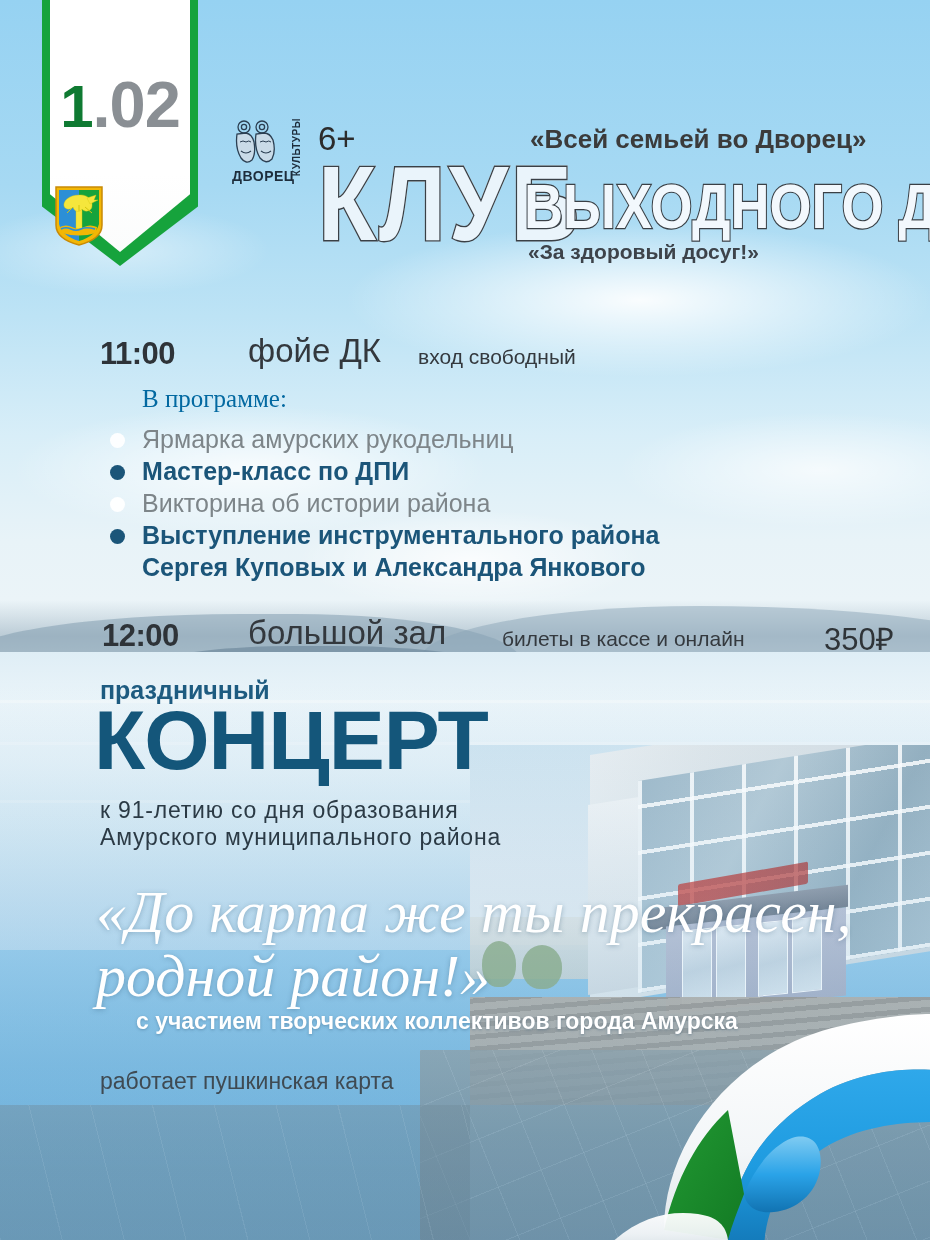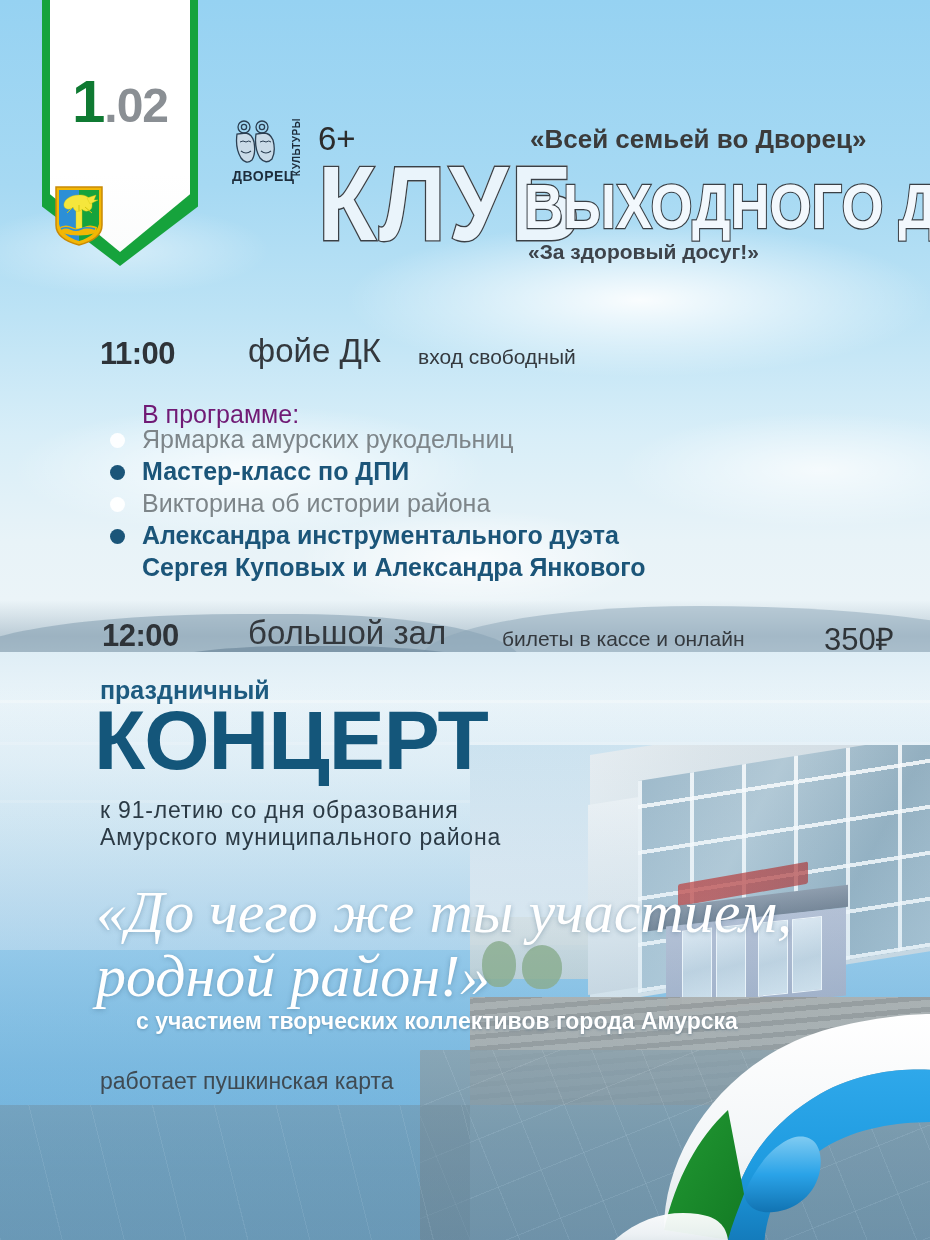--- a/index.html
+++ b/index.html
@@ -192,21 +192,21 @@
   .pennant-date {
     position: absolute;
     left: 0; top: 76px; width: 156px;
     text-align: center;
     font-size: 60px;
     font-weight: bold;
     letter-spacing: -1px;
     line-height: 1;
   }
   .date-day { color: #0F7A32; }
-  .date-mon { color: #8A8F94; font-size: 48px; }
+  .date-mon { color: #8A8F94; font-size: 65px; }
 
   .coa {
     position: absolute;
     left: 54px; top: 185px;
     width: 50px; height: 62px;
   }
 
   
   .dk-logo {
     position: absolute;
@@ -307,23 +307,24 @@
   }
   .sess-price {
     position: absolute;
     font-size: 31px;
     color: #2f3438;
     letter-spacing: 0px;
   }
 
   .prog-head {
     position: absolute;
-    left: 142px; top: 400px;
+    left: 142px; top: 385px;
     font-size: 25px;
-    color: #701a75;
+    color: #0369a1;
+    font-family: Liberation Serif, serif;
   }
   .prog-list {
     position: absolute;
     left: 110px; top: 424px;
     width: 700px;
   }
   .prog-item {
     position: relative;
     padding-left: 32px;
     font-size: 25px;
@@ -514,39 +515,39 @@
     <div class="prog-item strong">
       <span class="bullet"></span>
       <span>Мастер-класс по ДПИ</span>
     </div>
     <div class="prog-item dim">
       <span class="bullet"></span>
       <span>Викторина об истории района</span>
     </div>
     <div class="prog-item strong">
       <span class="bullet"></span>
-      <span>Александра инструментального дуэта</span>
+      <span>Выступление инструментального района</span>
     </div>
     <div class="prog-sub">Сергея Куповых и Александра Янкового</div>
   </div>
 
   <div class="sess-time" style="left:102px; top:618px;">12:00</div>
   <div class="sess-place" style="left:248px; top:614px;">большой зал</div>
   <div class="sess-note" style="left:502px; top:627px;">билеты в кассе и онлайн</div>
   <div class="sess-price" style="left:824px; top:617px;">350₽</div>
 
   <div class="concert-pre">праздничный</div>
   <div class="concert-title">КОНЦЕРТ</div>
   <div class="concert-sub">
     <div>к 91-летию со дня образования</div>
     <div>Амурского муниципального района</div>
   </div>
 
   <div class="quote">
-    <span class="l1">«До чего же ты участием,</span>
+    <span class="l1">«До карта же ты прекрасен,</span>
     <span class="l2">родной район!»</span>
   </div>
 
   <div class="quote-credit">с участием творческих коллективов города Амурска</div>
 
   <div class="pushkin">работает пушкинская карта</div>
 
   <svg class="ribbon" viewBox="0 0 330 250">
     <defs>
       <linearGradient id="gWhite" x1="0" y1="0" x2="0" y2="1">

